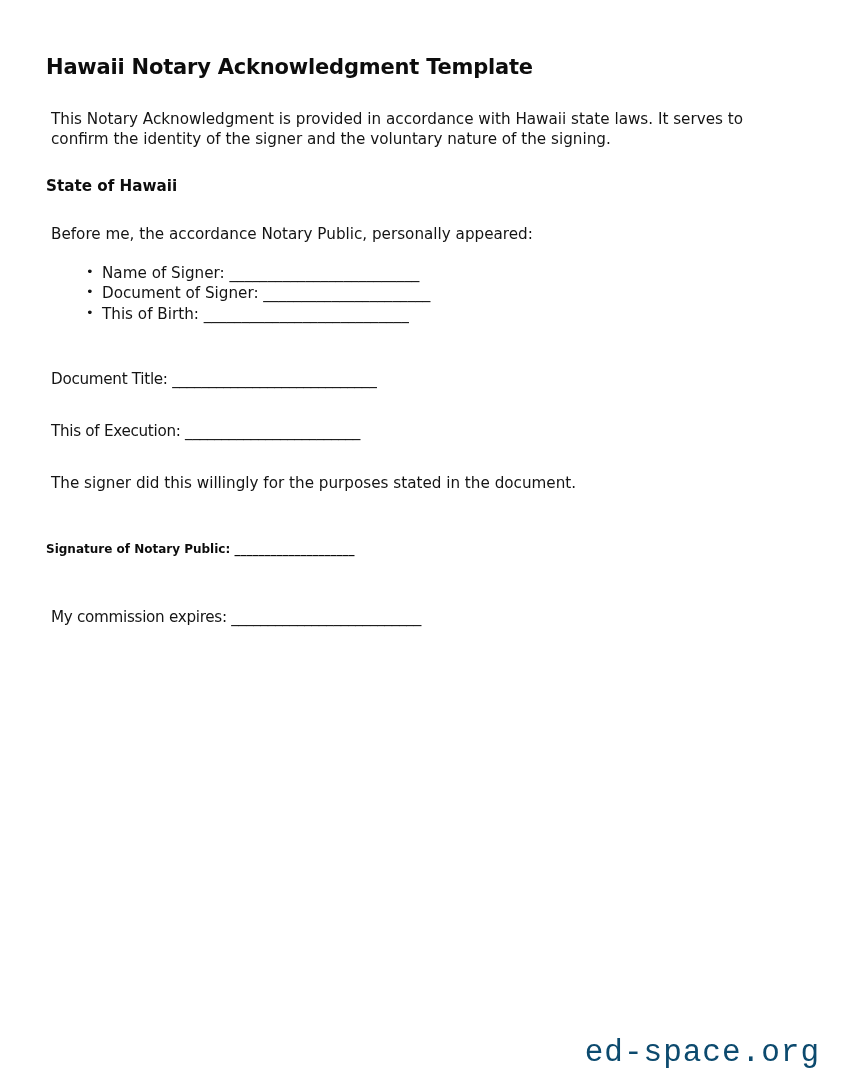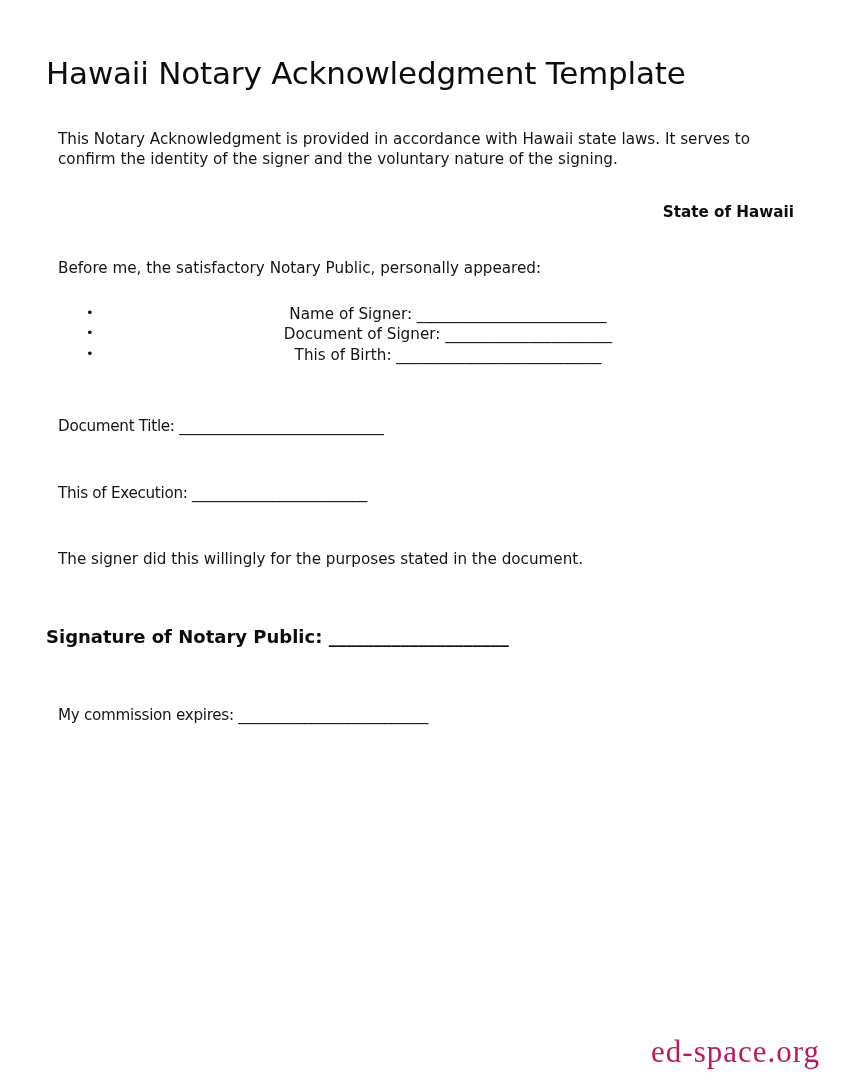--- a/index.html
+++ b/index.html
@@ -20,116 +20,114 @@
     position: absolute;
     top: 0;
     left: 0;
     width: 844px;
     height: 1092px;
     box-sizing: border-box;
     padding: 46px 50px 0 46px;
     background: #ffffff;
   }
   .doc-title {
-    font-size: 31px;
-    font-weight: normal;
+    font-size: 21px;
+    font-weight: bold;
     line-height: 1.29;
     letter-spacing: -0.2px;
     margin: 0 0 0 0;
     padding-top: 8px;
     color: #0d0d0d;
     max-width: 640px;
   }
   p.para {
     font-size: 15.2px;
     line-height: 1.33;
-    margin: 12px;
+    margin: 5px;
     color: #141414;
     max-width: 752px;
   }
   .intro {
     margin-top: 34px;
   }
   .section-head {
     font-size: 15.2px;
     font-weight: bold;
     line-height: 1.33;
     margin: 0;
     color: #0d0d0d;
-    text-align: right;
   }
   .gap-intro { height: 23px; }
   .gap-sm { height: 21px; }
   .gap-md { height: 23px; }
   .gap-list { height: 14px; }
   .gap-after-list { height: 17px; }
   .gap-blk { height: 22px; }
   ul.signer-list {
     margin: 0;
     padding: 0 0 0 40px;
     list-style: none;
   }
   ul.signer-list li {
     font-size: 15.2px;
     line-height: 1.35;
     position: relative;
     padding-left: 16px;
     color: #141414;
     white-space: nowrap;
-    text-align: center;
   }
   ul.signer-list li::before {
     content: "\2022";
     position: absolute;
     left: 0;
     top: -1px;
     font-size: 13px;
     line-height: 1.5;
     color: #141414;
   }
   .blank {
     letter-spacing: -0.3px;
   }
   .bold-line {
-    font-size: 18px;
+    font-size: 12px;
     font-weight: bold;
     line-height: 1.33;
     margin: 0;
     color: #0d0d0d;
     white-space: nowrap;
   }
   .footer-mark {
     position: absolute;
     right: 24px;
     bottom: 22px;
-    font-family: Liberation Serif, serif;
+    font-family: Liberation Mono, monospace;
     font-size: 31px;
     letter-spacing: 1px;
-    color: #be185d;
+    color: #0c4a6e;
     white-space: nowrap;
   }
 </style>
 </head>
 <body>
 
 <div class="page">
 
   <h1 class="doc-title">Hawaii Notary Acknowledgment Template</h1>
 
   <div class="gap-intro"></div>
 
   <p class="para intro">This Notary Acknowledgment is provided in accordance with Hawaii state laws. It serves to confirm the identity of the signer and the voluntary nature of the signing.</p>
 
   <div class="gap-sm"></div>
 
   <p class="section-head">State of Hawaii</p>
 
   <div class="gap-md"></div>
 
-  <p class="para">Before me, the satisfactory Notary Public, personally appeared:</p>
+  <p class="para">Before me, the accordance Notary Public, personally appeared:</p>
 
   <div class="gap-list"></div>
 
   <ul class="signer-list">
     <li>Name of Signer: _________________________</li>
     <li>Document of Signer: ______________________</li>
     <li>This of Birth: ___________________________</li>
   </ul>
 
   <div class="gap-after-list"></div>

